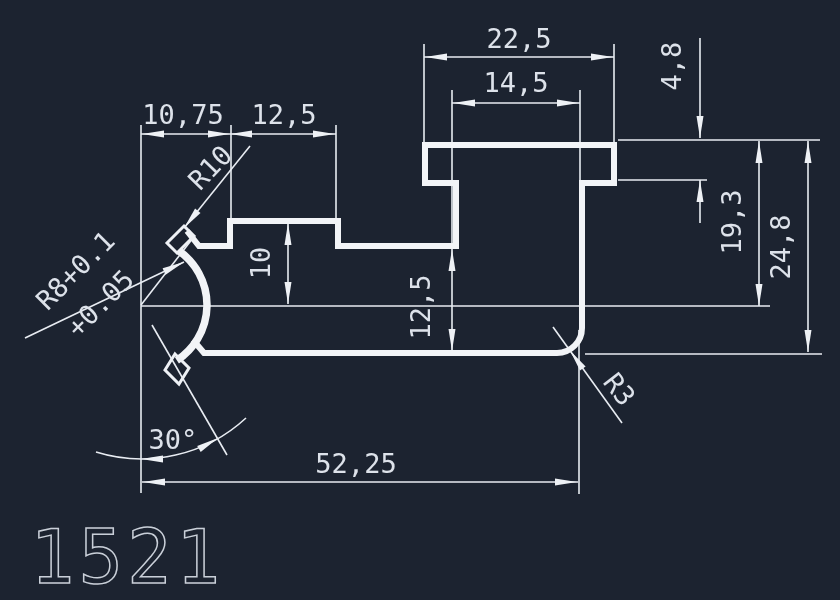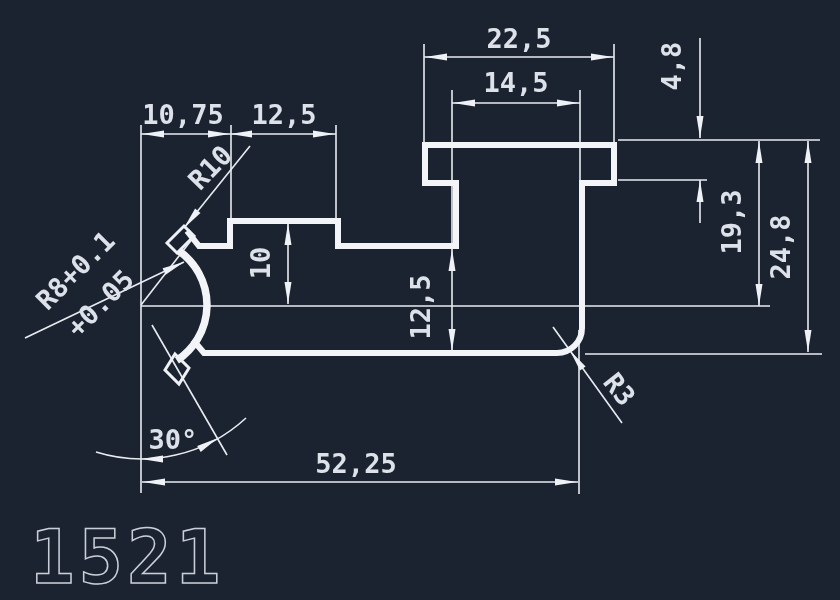--- a/index.html
+++ b/index.html
@@ -1,17 +1,17 @@
 <!DOCTYPE html>
 <html><head>
 <meta charset="utf-8">
 <style>
   html,body{margin:0;padding:0;background:#10141c;}
   .stage{position:relative;width:840px;height:600px;background:#1c2330;overflow:hidden;
-         font-family:"DejaVu Sans Mono","Liberation Mono",monospace;font-weight:bold;}
+         font-family:"DejaVu Sans Mono","Liberation Mono",monospace;}
   svg{display:block;}
   .thin{stroke:#e8ecf2;stroke-width:1.6;fill:none;stroke-linecap:butt;}
   .thick{stroke:#f2f4f7;stroke-width:6;fill:none;stroke-linejoin:miter;stroke-linecap:butt;}
   .arcwall{stroke:#f2f4f7;stroke-width:7.5;fill:none;stroke-linecap:butt;}
   .tick{stroke:#eef1f5;stroke-width:3;fill:none;stroke-linejoin:miter;}
   .arrow{fill:#eef1f5;stroke:none;}
   .dimtext{fill:#dde2ea;font-size:27px;letter-spacing:0px;}
   .parttext{fill:none;stroke:#c9cfd8;stroke-width:1.5;font-size:74px;letter-spacing:4px;}
 </style>
 </head>

